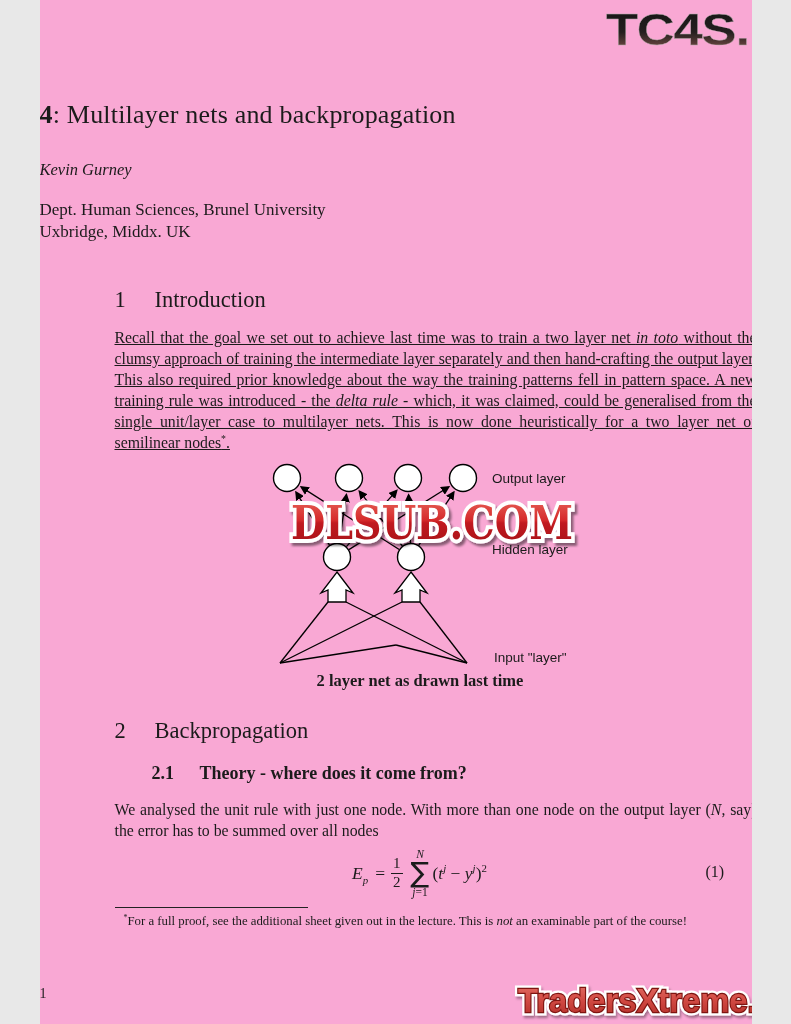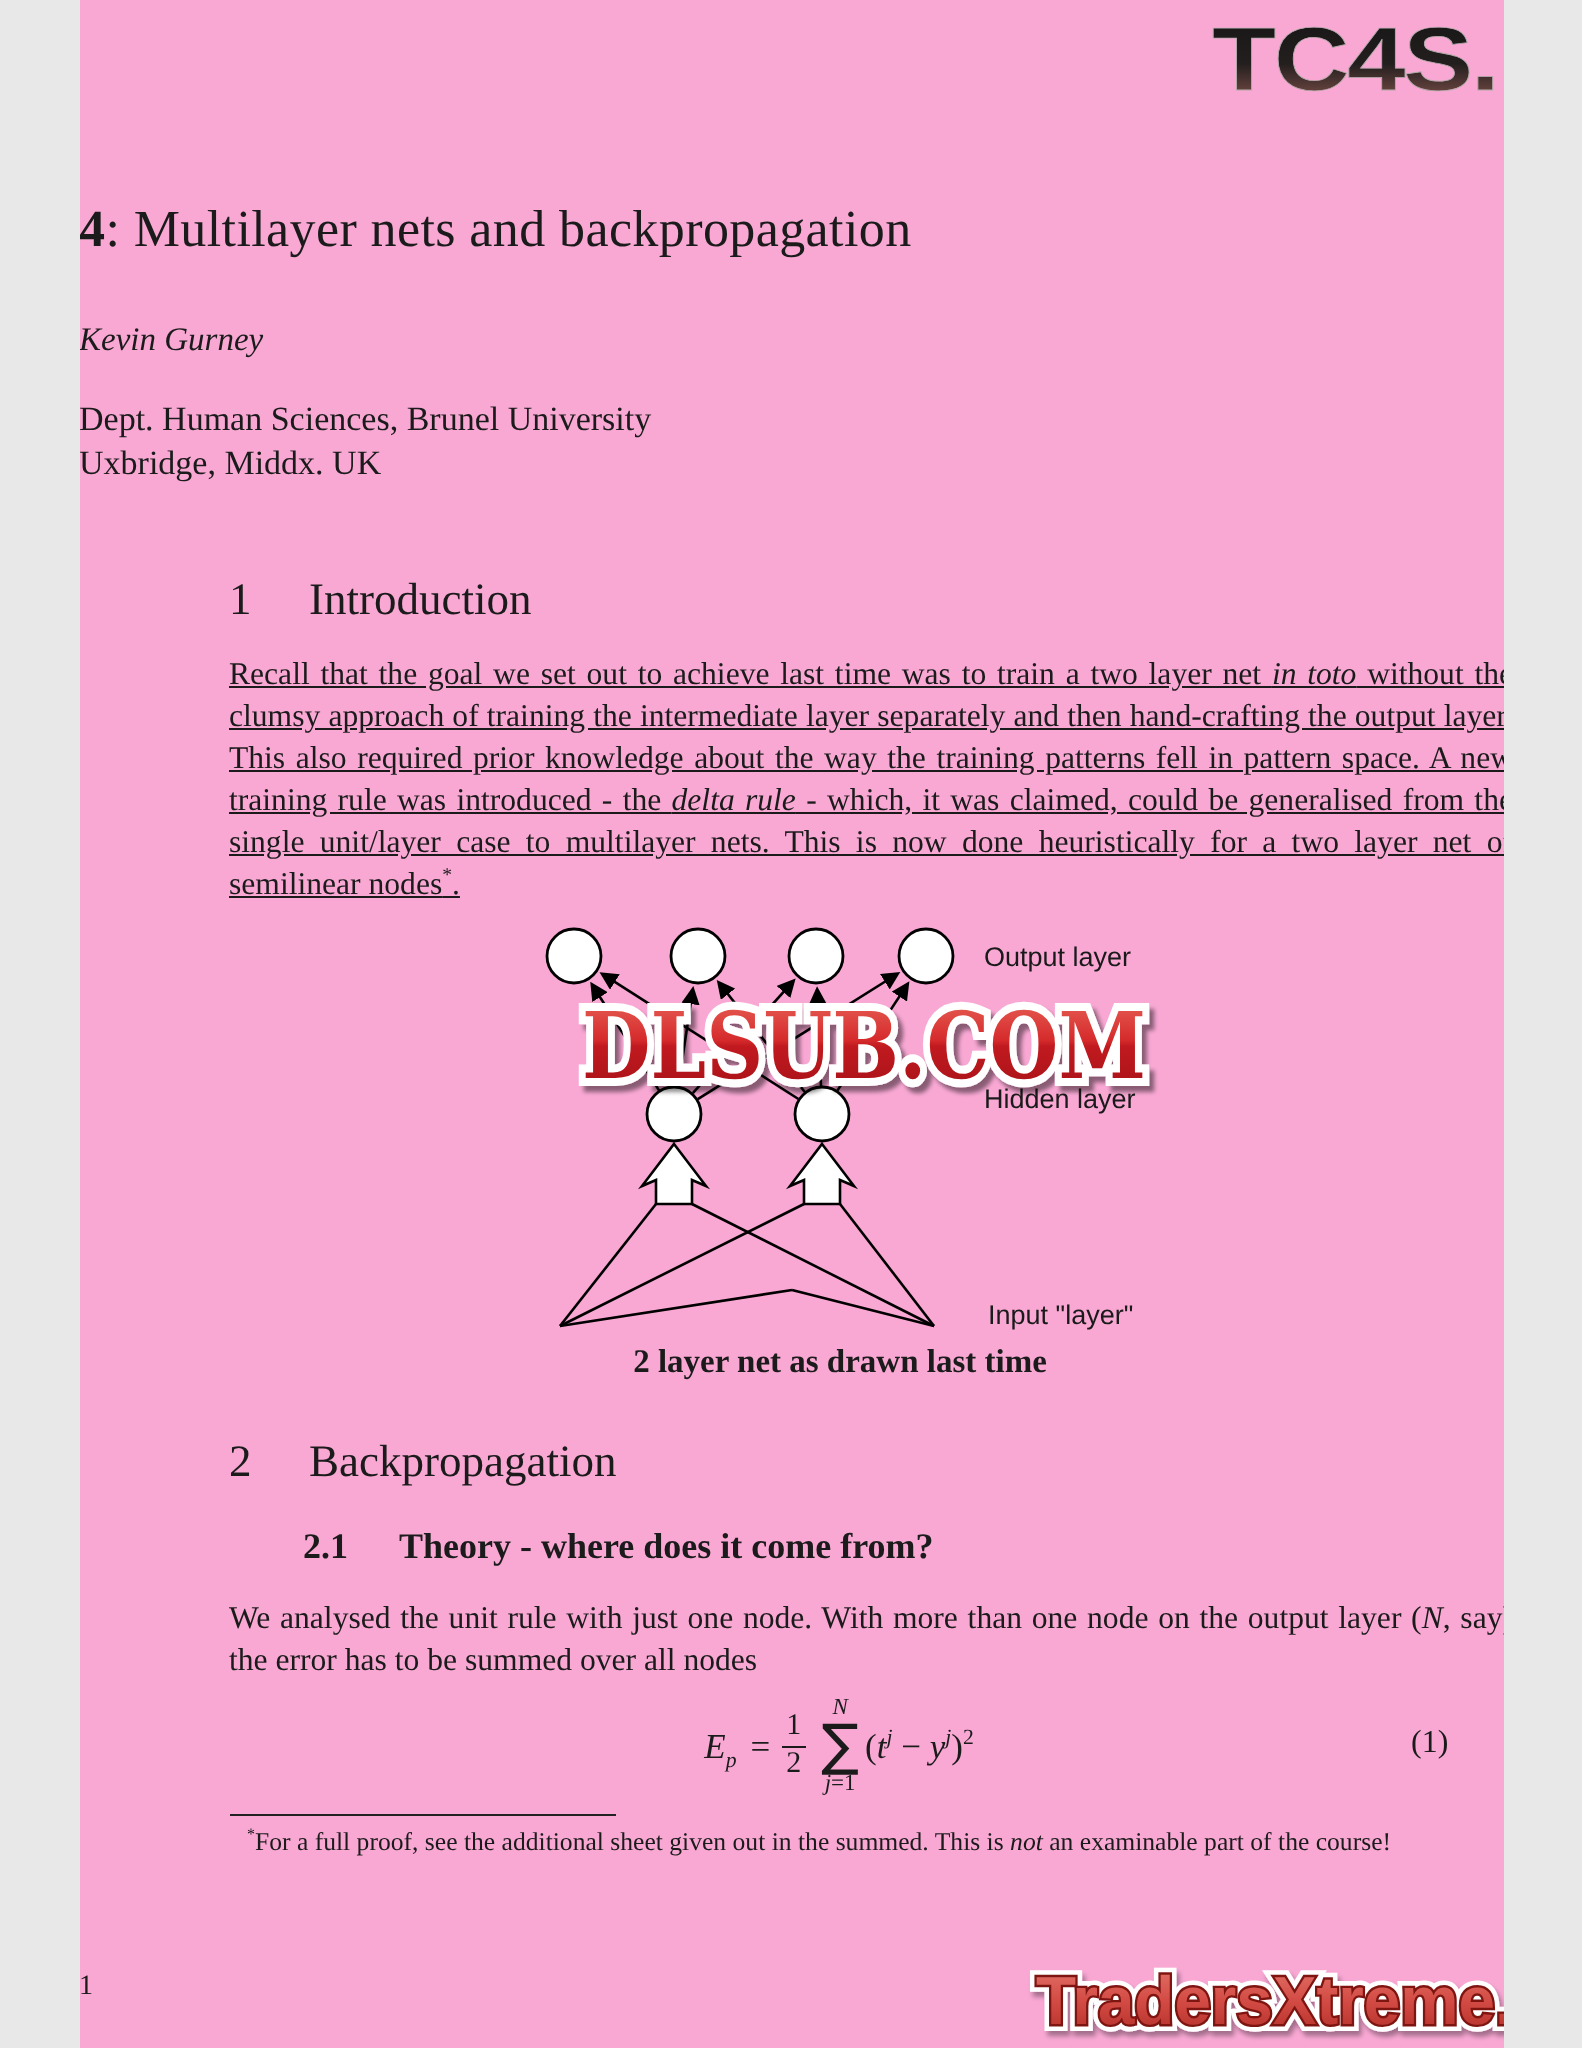--- a/index.html
+++ b/index.html
@@ -157,21 +157,21 @@
     <span class="sum">
       <span><span class="it">N</span></span>
       <span class="glyph">∑</span>
       <span><span class="it">j</span><span>=1</span></span>
     </span>
     <span><span>(</span><span class="it">t</span><sup class="it">j</sup><span> − </span><span class="it">y</span><sup class="it">j</sup><span>)</span><sup>2</sup></span>
   </div>
   <div class="eqtag">(1)</div>
 
   <div class="fnrule"></div>
-  <div class="footnote"><sup>*</sup><span>For a full proof, see the additional sheet given out in the summed. This is </span><span class="it">not</span><span> an examinable part of the course!</span></div>
+  <div class="footnote"><sup>*</sup><span>For a full proof, see the additional sheet given out in the lecture. This is </span><span class="it">not</span><span> an examinable part of the course!</span></div>
 
   <div class="centered pageno">1</div>
 
   <svg class="wm-bottom" width="322" height="52" viewBox="0 0 322 52">
     <defs>
       <linearGradient id="gBot" x1="0" y1="0" x2="0" y2="1">
         <stop offset="0" stop-color="#e3736a"></stop>
         <stop offset="0.5" stop-color="#d24a43"></stop>
         <stop offset="1" stop-color="#b02c27"></stop>
       </linearGradient>

